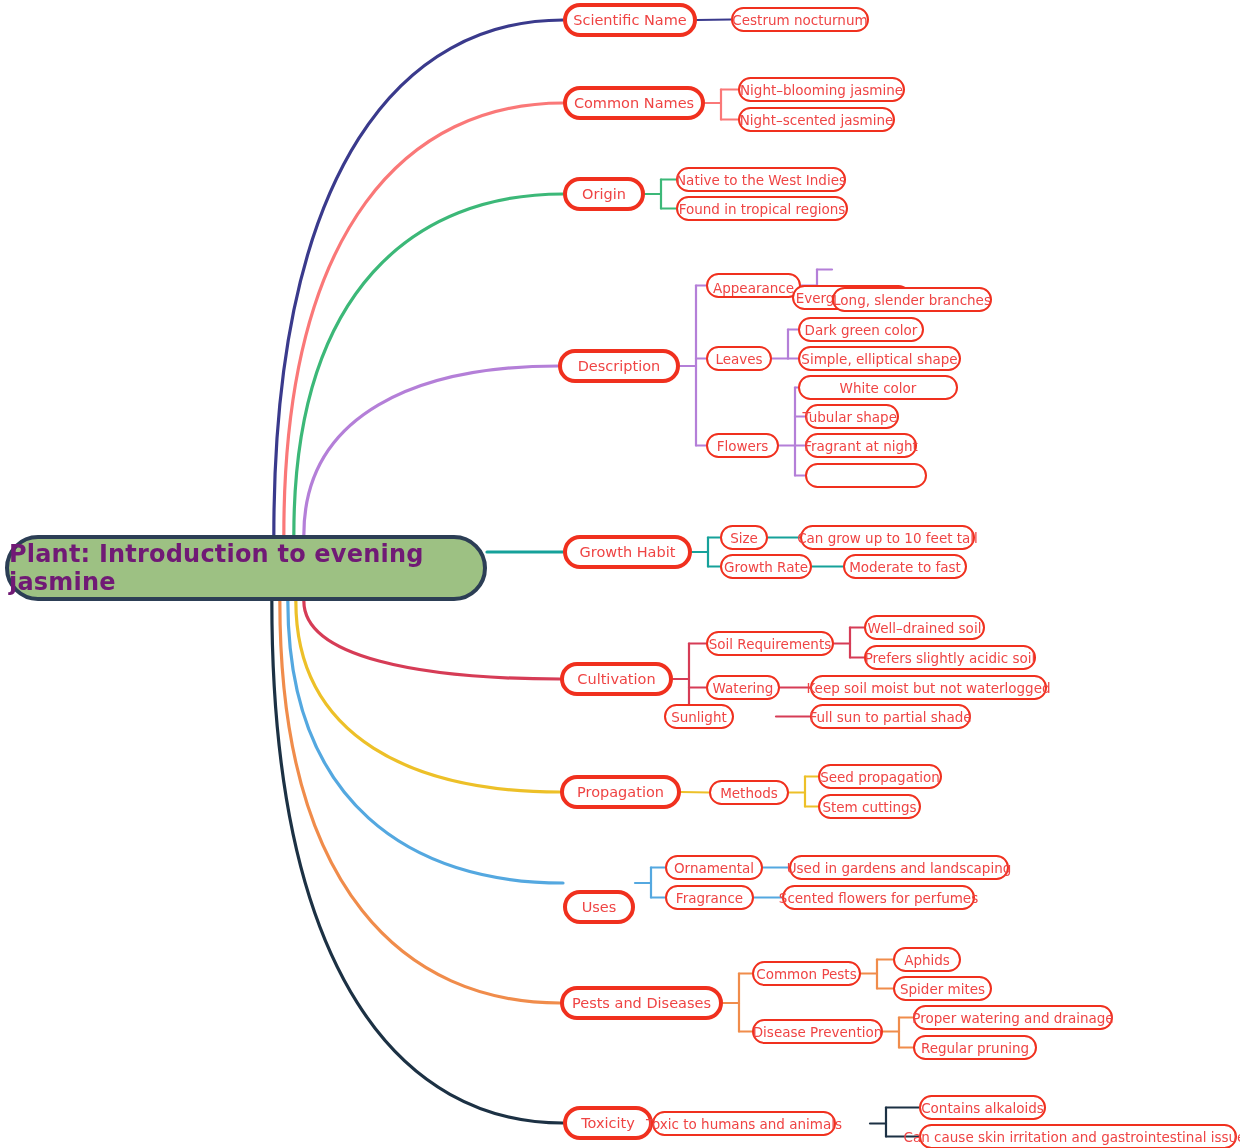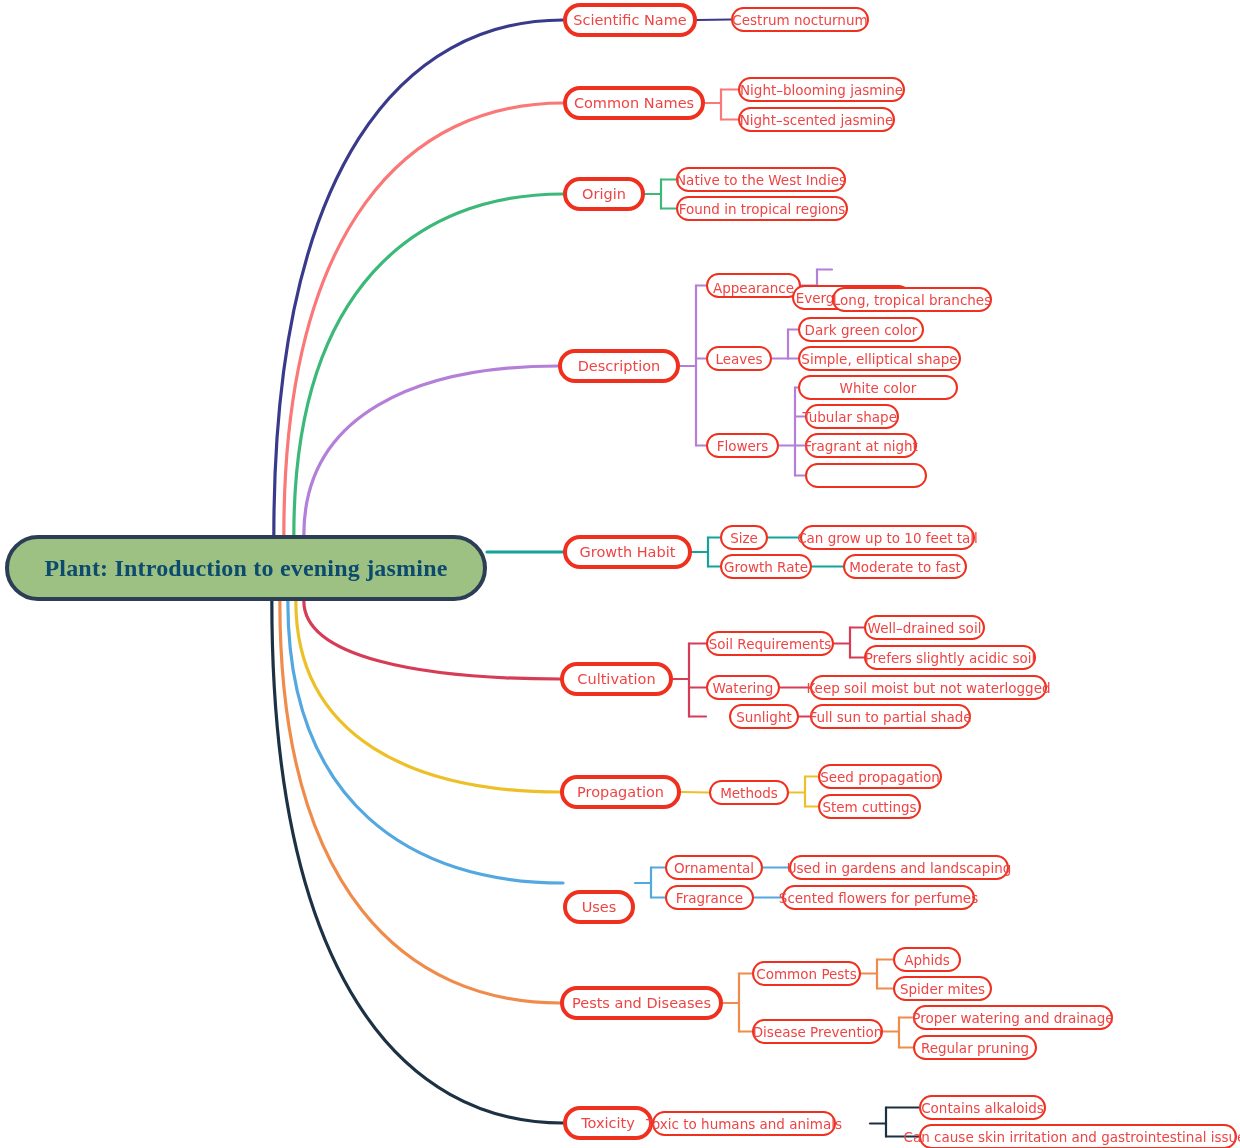--- a/index.html
+++ b/index.html
@@ -8,22 +8,22 @@
   #stage{position:absolute;left:0;top:0;width:1240px;height:1148px;}
   svg#wires{position:absolute;left:0;top:0;width:1240px;height:1148px;pointer-events:none;}
   .node{position:absolute;box-sizing:border-box;display:flex;align-items:center;
         justify-content:center;background:#ffffff;border-style:solid;
         border-color:#f0301e;color:#ef4444;white-space:nowrap;}
   .lvl1{border-width:4px;border-radius:17px;font-size:14.5px;height:34px;}
   .lvl2{border-width:2px;border-radius:13px;font-size:13.5px;height:25px;}
   .lvl3{border-width:2px;border-radius:13px;font-size:13.5px;height:25px;}
   #root{position:absolute;box-sizing:border-box;display:flex;align-items:center;
         justify-content:center;background:#9dc183;border:4px solid #2c3e55;
-        border-radius:33px;color:#0c4a6e;font-size:24px;font-weight:bold;
-        letter-spacing:.2px;font-family:Liberation Serif, serif;}
+        border-radius:33px;color:#701a75;font-size:24px;font-weight:bold;
+        letter-spacing:.2px;}
 </style>
 </head>
 <body>
 
 <div id="stage">
   <svg id="wires">
       <path d="M 273.84 535 C 273.84 164.2 403.962 20 563 20" stroke="#3a3a8c" stroke-width="3.2" fill="none" stroke-linecap="round" stroke-linejoin="round"></path>
       <path d="M 283.84 535 C 283.84 223.96000000000004 409.462 103 563 103" stroke="#fa7878" stroke-width="3.2" fill="none" stroke-linecap="round" stroke-linejoin="round"></path>
       <path d="M 293.84 535 C 293.84 289.48 414.962 194 563 194" stroke="#3cb878" stroke-width="3.2" fill="none" stroke-linecap="round" stroke-linejoin="round"></path>
       <path d="M 303.84 535 C 303.84 413.32 418.212 366 558 366" stroke="#b47fd8" stroke-width="3.2" fill="none" stroke-linecap="round" stroke-linejoin="round"></path>
@@ -168,21 +168,21 @@
       </div>
       <div class="node lvl2" style="left: 720px; top: 554px; width: 92px;">
         <span>Growth Rate</span>
       </div>
       <div class="node lvl2" style="left: 706px; top: 631px; width: 128px;">
         <span>Soil Requirements</span>
       </div>
       <div class="node lvl2" style="left: 706px; top: 675px; width: 74px;">
         <span>Watering</span>
       </div>
-      <div class="node lvl2" style="left: 729px; top: 704px; width: 70px;">
+      <div class="node lvl2" style="left: 664px; top: 704px; width: 70px;">
         <span>Sunlight</span>
       </div>
       <div class="node lvl2" style="left: 709px; top: 780px; width: 80px;">
         <span>Methods</span>
       </div>
       <div class="node lvl2" style="left: 665px; top: 855px; width: 98px;">
         <span>Ornamental</span>
       </div>
       <div class="node lvl2" style="left: 665px; top: 885px; width: 89px;">
         <span>Fragrance</span>
@@ -193,21 +193,21 @@
       <div class="node lvl2" style="left: 752px; top: 1019px; width: 131px;">
         <span>Disease Prevention</span>
       </div>
       <div class="node lvl2" style="left: 652px; top: 1111px; width: 184px; text-align: right;">
         <span>Toxic to humans and animals</span>
       </div>
       <div class="node lvl3" style="left: 792px; top: 257px; width: 119px; margin-top: 28px;">
         <span>Evergreen shrub</span>
       </div>
       <div class="node lvl3" style="left: 832px; top: 287px; width: 160px;">
-        <span>Long, tropical branches</span>
+        <span>Long, slender branches</span>
       </div>
       <div class="node lvl3" style="left: 798px; top: 317px; width: 126px;">
         <span>Dark green color</span>
       </div>
       <div class="node lvl3" style="left: 798px; top: 346px; width: 163px;">
         <span>Simple, elliptical shape</span>
       </div>
       <div class="node lvl3" style="left: 798px; top: 375px; width: 160px;">
         <span>White color</span>
       </div>

